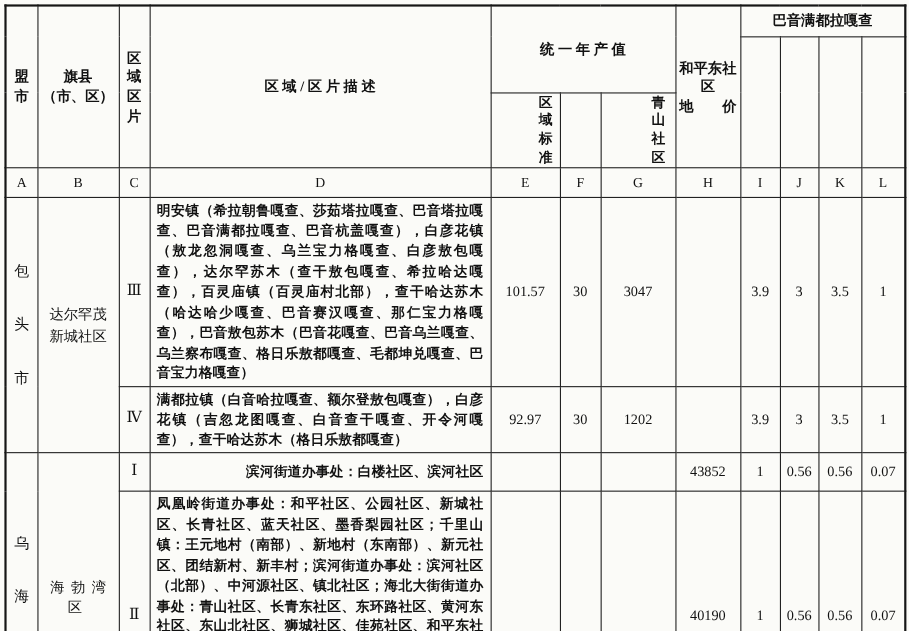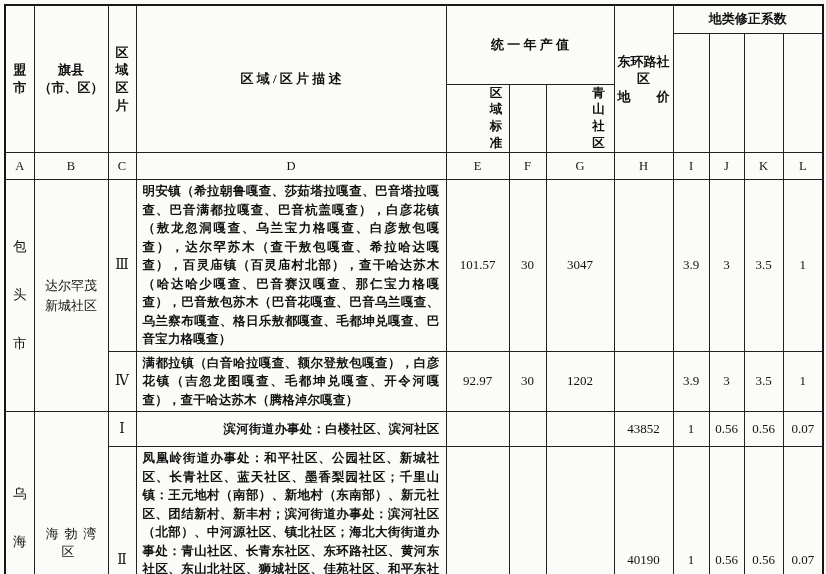--- a/index.html
+++ b/index.html
@@ -74,23 +74,23 @@
     <th rowspan="3" class="v">盟
 市</th>
     <th rowspan="3" class="v">旗县
 （市、区）</th>
     <th rowspan="3" class="v">区
 域
 区
 片</th>
     <th rowspan="3">区 域 / 区 片 描 述</th>
     <th rowspan="2" colspan="3">统 一 年 产 值</th>
-    <th rowspan="3" class="v">东环路社区
+    <th rowspan="3" class="v">和平东社区
 地　　价</th>
-    <th colspan="4">地类修正系数</th>
+    <th colspan="4">巴音满都拉嘎查</th>
   </tr>
 
   <tr style="height:51px">
     <th rowspan="2" class="hdr-sub">耕地</th>
     <th rowspan="2" class="hdr-sub">园地</th>
     <th rowspan="2" class="hdr-sub">林地</th>
     <th rowspan="2" class="hdr-sub">草地</th>
   </tr>
 
   <tr style="height:31px">
@@ -127,21 +127,21 @@
     <td class="num">3047</td>
     <td class="num"></td>
     <td class="num">3.9</td>
     <td class="num">3</td>
     <td class="num">3.5</td>
     <td class="num">1</td>
   </tr>
 
   <tr style="height:49px">
     <td class="zone">Ⅳ</td>
-    <td class="desc">满都拉镇（白音哈拉嘎查、额尔登敖包嘎查），白彦花镇（吉忽龙图嘎查、毛都坤兑嘎查、开令河嘎查），查干哈达苏木（腾格淖尔嘎查）</td>
+    <td class="desc">满都拉镇（白音哈拉嘎查、额尔登敖包嘎查），白彦花镇（吉忽龙图嘎查、白音查干嘎查、开令河嘎查），查干哈达苏木（格日乐敖都嘎查）</td>
     <td class="num">92.97</td>
     <td class="num">30</td>
     <td class="num">1202</td>
     <td class="num"></td>
     <td class="num">3.9</td>
     <td class="num">3</td>
     <td class="num">3.5</td>
     <td class="num">1</td>
   </tr>
 

